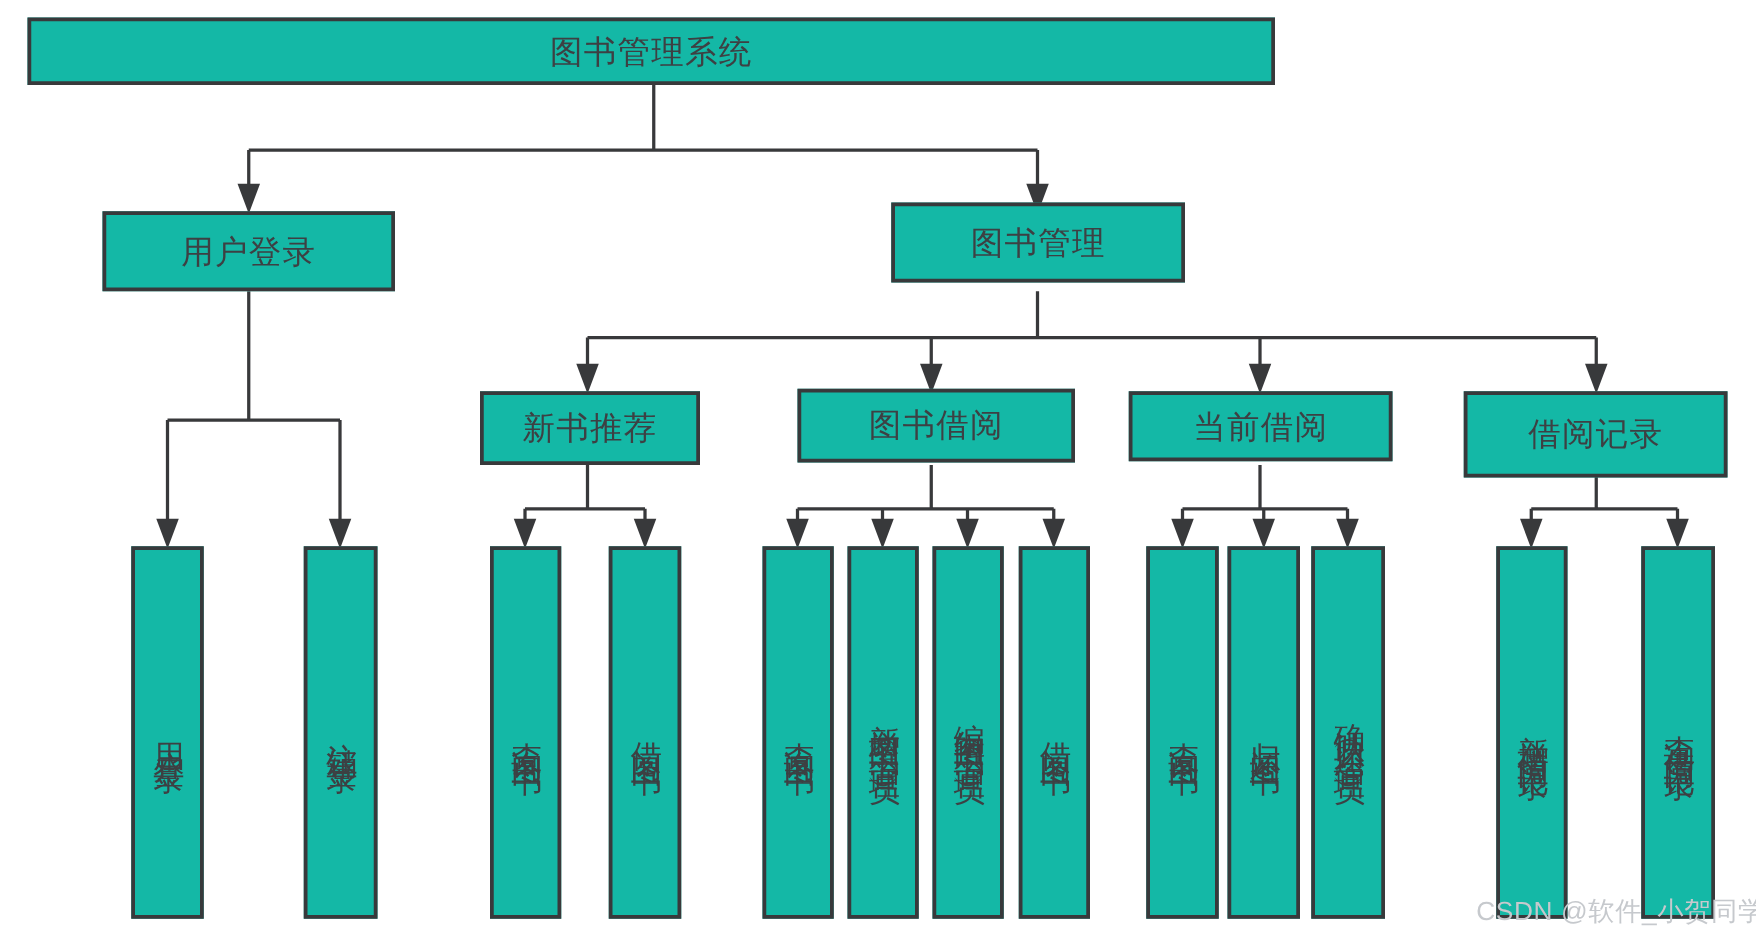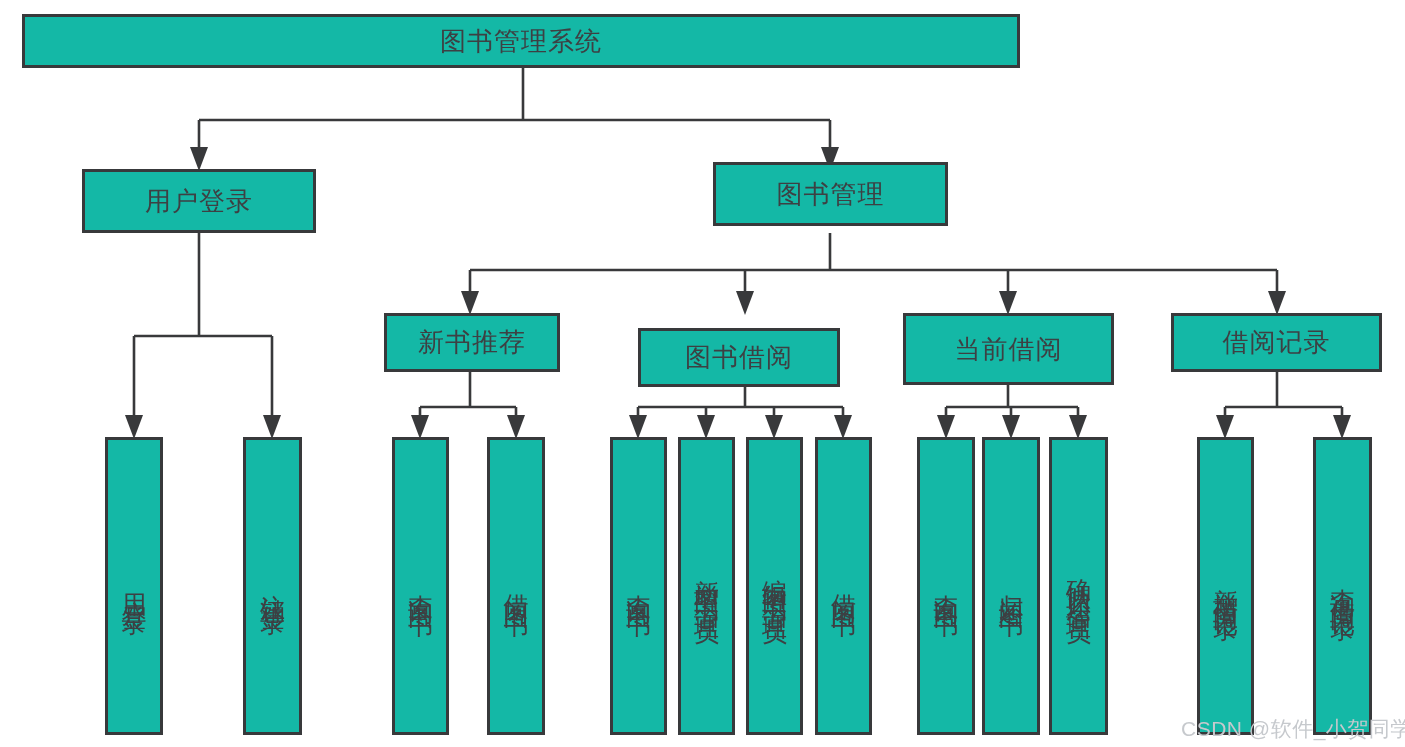--- a/index.html
+++ b/index.html
@@ -99,27 +99,27 @@
   <div class="box h" style="left:82px;top:169px;width:234px;height:64px">
     <span>用户登录</span>
   </div>
   <div class="box h" style="left:713px;top:162px;width:235px;height:64px">
     <span>图书管理</span>
   </div>
 
   <div class="box h" style="left:384px;top:313px;width:176px;height:59px">
     <span>新书推荐</span>
   </div>
-  <div class="box h" style="left:638px;top:328px;width:202px;height:59px">
+  <div class="box h" style="left:638px;top:311px;width:222px;height:59px">
     <span>图书借阅</span>
   </div>
-  <div class="box h" style="left:903px;top:313px;width:211px;height:72px">
+  <div class="box h" style="left:903px;top:313px;width:211px;height:56px">
     <span>当前借阅</span>
   </div>
-  <div class="box h" style="left:1171px;top:313px;width:211px;height:59px">
+  <div class="box h" style="left:1171px;top:313px;width:211px;height:69px">
     <span>借阅记录</span>
   </div>
 
   <div class="box v" style="left:105px;top:437px;width:58px;height:298px">
     <span>用户登录</span>
   </div>
   <div class="box v" style="left:243px;top:437px;width:59px;height:298px">
     <span>注销登录</span>
   </div>
 

